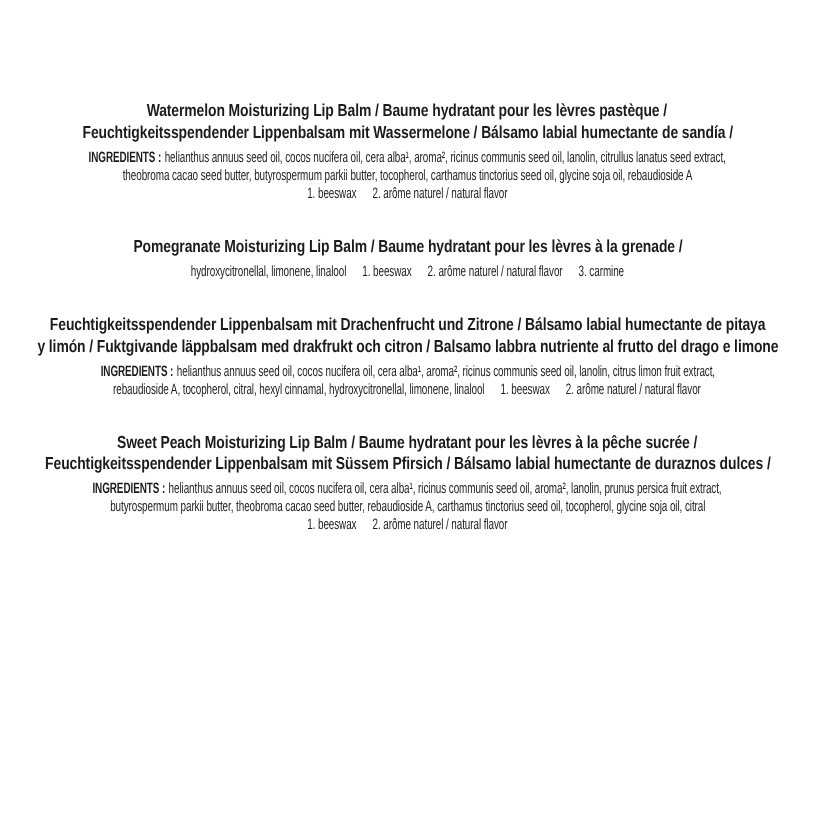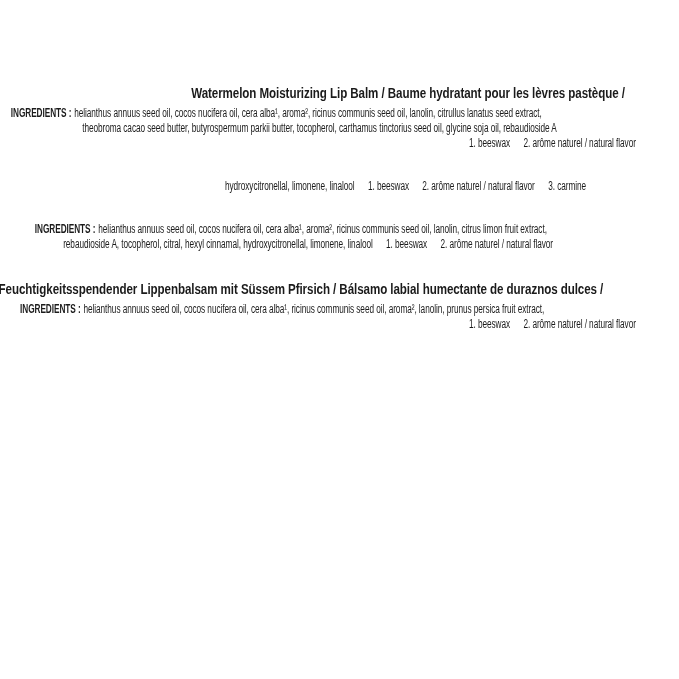--- a/index.html
+++ b/index.html
@@ -15,21 +15,21 @@
   .content {
     width: 679px;
     padding-top: 84px;
     box-sizing: border-box;
   }
   .product-block {
     margin-bottom: 28px;
   }
   .line {
     display: flex;
-    justify-content: flex-end;
+    justify-content: center;
     width: 100%;
   }
   .title-line {
     height: 18px;
     line-height: 18px;
   }
   .title-line .scale {
     display: inline-block;
     white-space: pre;
     font-weight: 700;
@@ -63,59 +63,77 @@
 </style>
 </head>
 <body>
 
 <div class="content">
 
   <section class="product-block">
     <div class="line title-line">
         <span class="scale">Watermelon Moisturizing Lip Balm / Baume hydratant pour les lèvres pastèque /</span>
       </div>
+    <div class="line title-line">
+        <span class="scale">Feuchtigkeitsspendender Lippenbalsam mit Wassermelone / Bálsamo labial humectante de sandía /</span>
+      </div>
     <div class="ingredients">
       <div class="line ing-line">
           <span class="scale"><span class="ing-label">INGREDIENTS :</span><span>helianthus annuus seed oil, cocos nucifera oil, cera alba¹, aroma², ricinus communis seed oil, lanolin, citrullus lanatus seed extract,</span></span>
         </div>
       <div class="line ing-line">
           <span class="scale">theobroma cacao seed butter, butyrospermum parkii butter, tocopherol, carthamus tinctorius seed oil, glycine soja oil, rebaudioside A</span>
         </div>
       <div class="line ing-line">
           <span class="scale">1. beeswax      2. arôme naturel / natural flavor</span>
         </div>
     </div>
   </section>
 
   <section class="product-block">
+    <div class="line title-line">
+        <span class="scale">Pomegranate Moisturizing Lip Balm / Baume hydratant pour les lèvres à la grenade /</span>
+      </div>
     <div class="ingredients">
       <div class="line ing-line">
           <span class="scale">hydroxycitronellal, limonene, linalool      1. beeswax      2. arôme naturel / natural flavor      3. carmine</span>
         </div>
     </div>
   </section>
 
   <section class="product-block">
+    <div class="line title-line">
+        <span class="scale">Feuchtigkeitsspendender Lippenbalsam mit Drachenfrucht und Zitrone / Bálsamo labial humectante de pitaya</span>
+      </div>
+    <div class="line title-line">
+        <span class="scale">y limón / Fuktgivande läppbalsam med drakfrukt och citron / Balsamo labbra nutriente al frutto del drago e limone</span>
+      </div>
     <div class="ingredients">
       <div class="line ing-line">
           <span class="scale"><span class="ing-label">INGREDIENTS :</span><span>helianthus annuus seed oil, cocos nucifera oil, cera alba¹, aroma², ricinus communis seed oil, lanolin, citrus limon fruit extract,</span></span>
         </div>
       <div class="line ing-line">
           <span class="scale">rebaudioside A, tocopherol, citral, hexyl cinnamal, hydroxycitronellal, limonene, linalool      1. beeswax      2. arôme naturel / natural flavor</span>
         </div>
     </div>
   </section>
 
   <section class="product-block">
     <div class="line title-line">
+        <span class="scale">Sweet Peach Moisturizing Lip Balm / Baume hydratant pour les lèvres à la pêche sucrée /</span>
+      </div>
+    <div class="line title-line">
         <span class="scale">Feuchtigkeitsspendender Lippenbalsam mit Süssem Pfirsich / Bálsamo labial humectante de duraznos dulces /</span>
       </div>
     <div class="ingredients">
       <div class="line ing-line">
           <span class="scale"><span class="ing-label">INGREDIENTS :</span><span>helianthus annuus seed oil, cocos nucifera oil, cera alba¹, ricinus communis seed oil, aroma², lanolin, prunus persica fruit extract,</span></span>
+        </div>
+      <div class="line ing-line">
+          <span class="scale">butyrospermum parkii butter, theobroma cacao seed butter, rebaudioside A, carthamus tinctorius seed oil, tocopherol, glycine soja oil, citral</span>
         </div>
       <div class="line ing-line">
           <span class="scale">1. beeswax      2. arôme naturel / natural flavor</span>
         </div>
     </div>
   </section>
 
 </div>
 
 </body></html>

